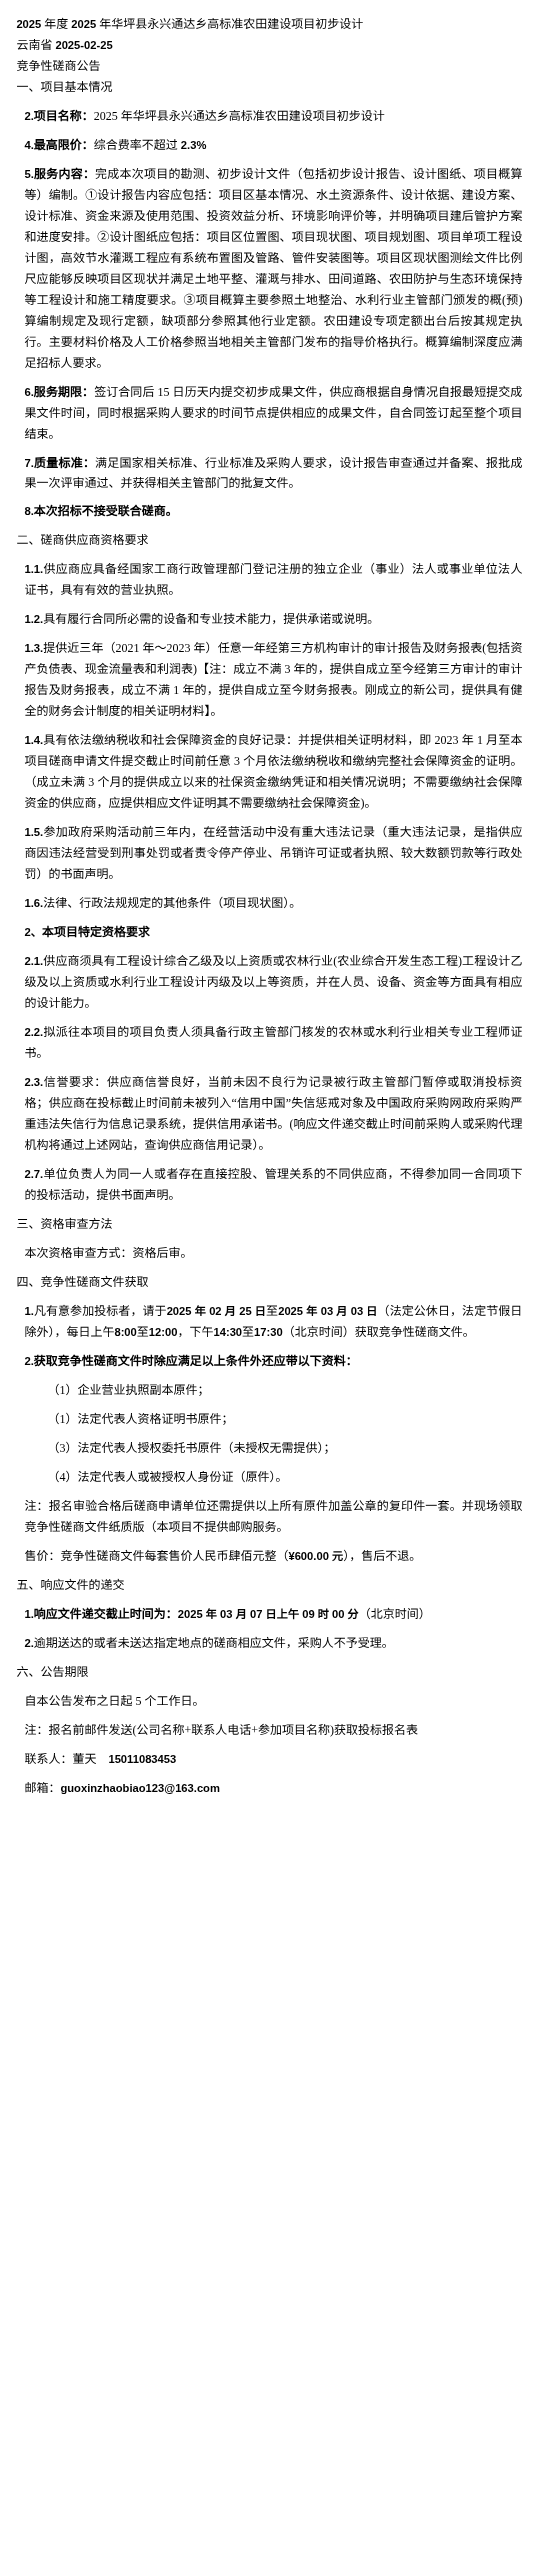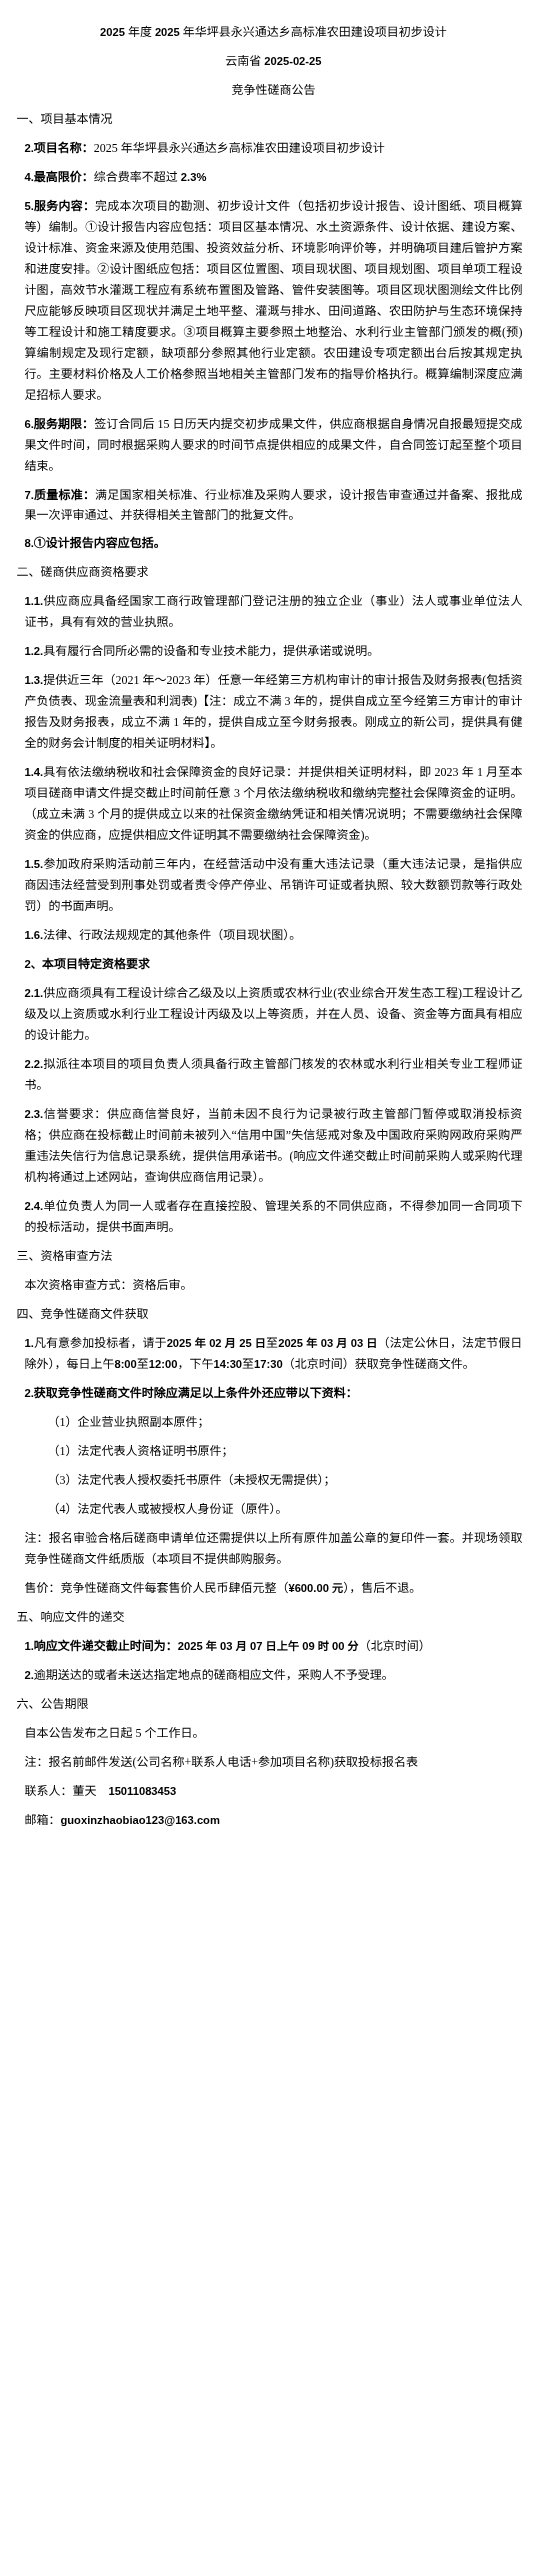--- a/index.html
+++ b/index.html
@@ -37,22 +37,22 @@
   .tight { line-height: 20px; }
   .heading {
     font-size: 12px;
     line-height: 21px;
     margin: 0;
     font-weight: normal;
   }
   .title-line {
     font-size: 12px;
     line-height: 21px;
-    margin: 8px;
-    text-align: center;
+    margin: 0;
+    text-align: left;
   }
   
   .num {
     font-weight: bold;
     font-family: "Liberation Sans", "DejaVu Sans", sans-serif;
     font-size: 11.3px;
   }
   .b-sans {
     font-weight: bold;
     font-family: "Liberation Sans", "DejaVu Sans", sans-serif;
@@ -94,21 +94,21 @@
 
     <p class="para">
       <span class="num">6.</span><span class="cjk-bold">服务期限：</span><span>签订合同后 15 日历天内提交初步成果文件，供应商根据自身情况自报最短提交成果文件时间，同时根据采购人要求的时间节点提供相应的成果文件，自合同签订起至整个项目结束。</span>
     </p>
 
     <p class="para tight">
       <span class="num">7.</span><span class="cjk-bold">质量标准：</span><span>满足国家相关标准、行业标准及采购人要求，设计报告审查通过并备案、报批成果一次评审通过、并获得相关主管部门的批复文件。</span>
     </p>
 
     <p class="para">
-      <span class="num">8.</span><span class="cjk-bold">①设计报告内容应包括。</span>
+      <span class="num">8.</span><span class="cjk-bold">本次招标不接受联合磋商。</span>
     </p>
 
     <p class="heading">二、磋商供应商资格要求</p>
 
 
     <p class="para">
       <span class="num">1.1.</span><span>供应商应具备经国家工商行政管理部门登记注册的独立企业（事业）法人或事业单位法人证书，具有有效的营业执照。</span>
     </p>
 
     <p class="para">
@@ -141,21 +141,21 @@
 
     <p class="para">
       <span class="num">2.2.</span><span>拟派往本项目的项目负责人须具备行政主管部门核发的农林或水利行业相关专业工程师证书。</span>
     </p>
 
     <p class="para">
       <span class="num">2.3.</span><span>信誉要求：</span><span>供应商信誉良好，当前未因不良行为记录被行政主管部门暂停或取消投标资格；供应商在投标截止时间前未被列入“信用中国”失信惩戒对象及中国政府采购网政府采购严重违法失信行为信息记录系统，提供信用承诺书。(响应文件递交截止时间前采购人或采购代理机构将通过上述网站，查询供应商信用记录）。</span>
     </p>
 
     <p class="para">
-      <span class="num">2.4.</span><span>单位负责人为同一人或者存在直接控股、管理关系的不同供应商，不得参加同一合同项下的投标活动，提供书面声明。</span>
+      <span class="num">2.7.</span><span>单位负责人为同一人或者存在直接控股、管理关系的不同供应商，不得参加同一合同项下的投标活动，提供书面声明。</span>
     </p>
 
     <p class="heading">三、资格审查方法</p>
     <p class="para">本次资格审查方式：资格后审。</p>
 
     <p class="heading">四、竞争性磋商文件获取</p>
 
     <p class="para">
       <span class="num">1.</span><span>凡有意参加投标者，请于</span><span class="b-sans">2025 年 02 月 25 日</span><span>至</span><span class="b-sans">2025 年 03 月 03 日</span><span>（法定公休日，法定节假日除外），每日上午</span><span class="b-sans">8:00</span><span>至</span><span class="b-sans">12:00</span><span>，下午</span><span class="b-sans">14:30</span><span>至</span><span class="b-sans">17:30</span><span>（北京时间）获取竞争性磋商文件。</span>
     </p>

